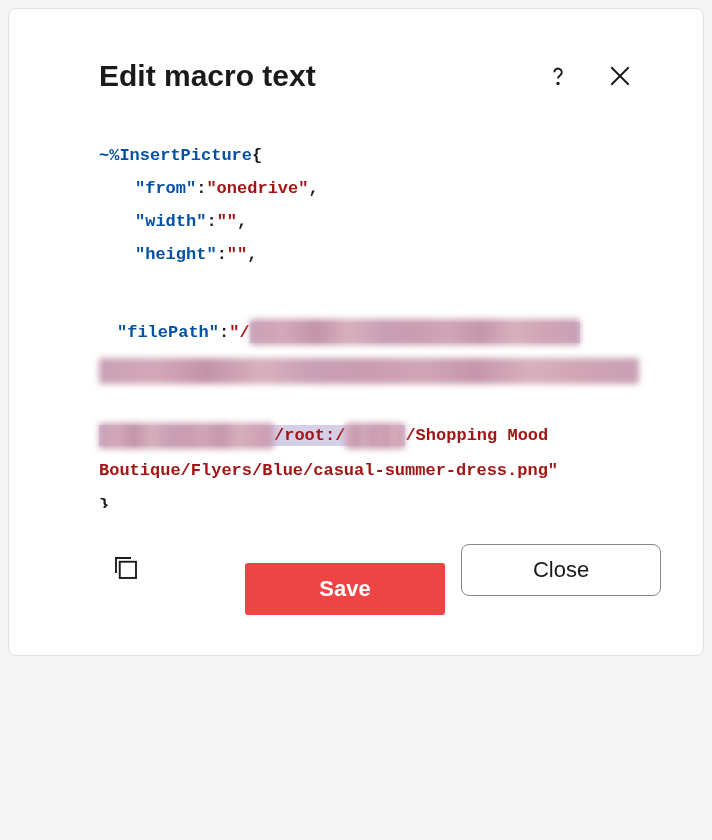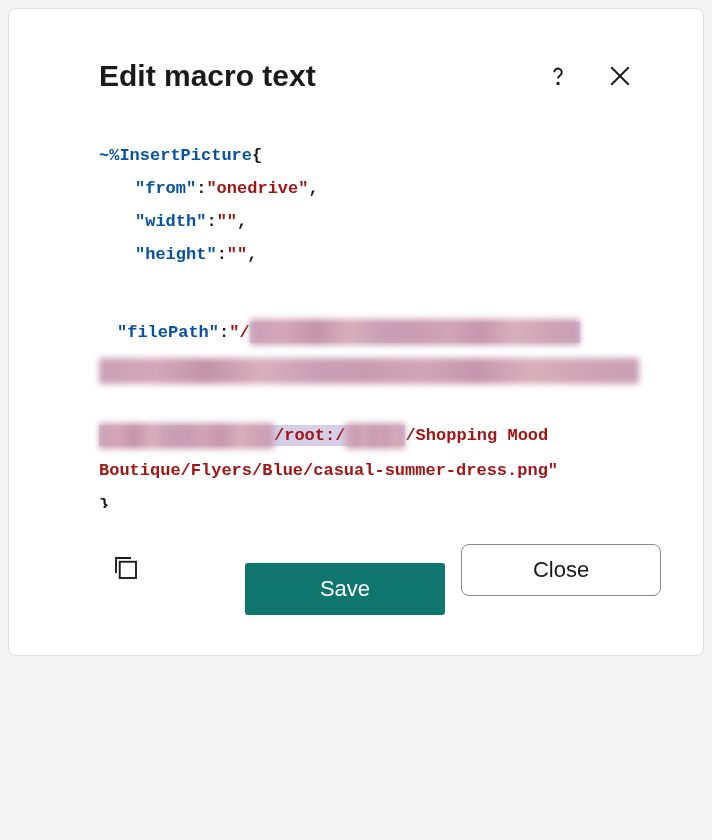--- a/index.html
+++ b/index.html
@@ -148,23 +148,23 @@
     }
     .btn {
       min-width: 200px;
       height: 52px;
       font-size: 22px;
       cursor: pointer;
       border: none;
       font-family: inherit;
     }
     .btn-primary {
-      background: #0f766e;
+      background: #ef4444;
       color: #ffffff;
-      font-weight: 400;
+      font-weight: 700;
       border-radius: 3px;
       margin-top: 39px;
     }
     .btn-secondary {
       background: #ffffff;
       color: #1a1a1a;
       border: 1px solid #8a8886;
       border-radius: 8px;
     }
   </style>

